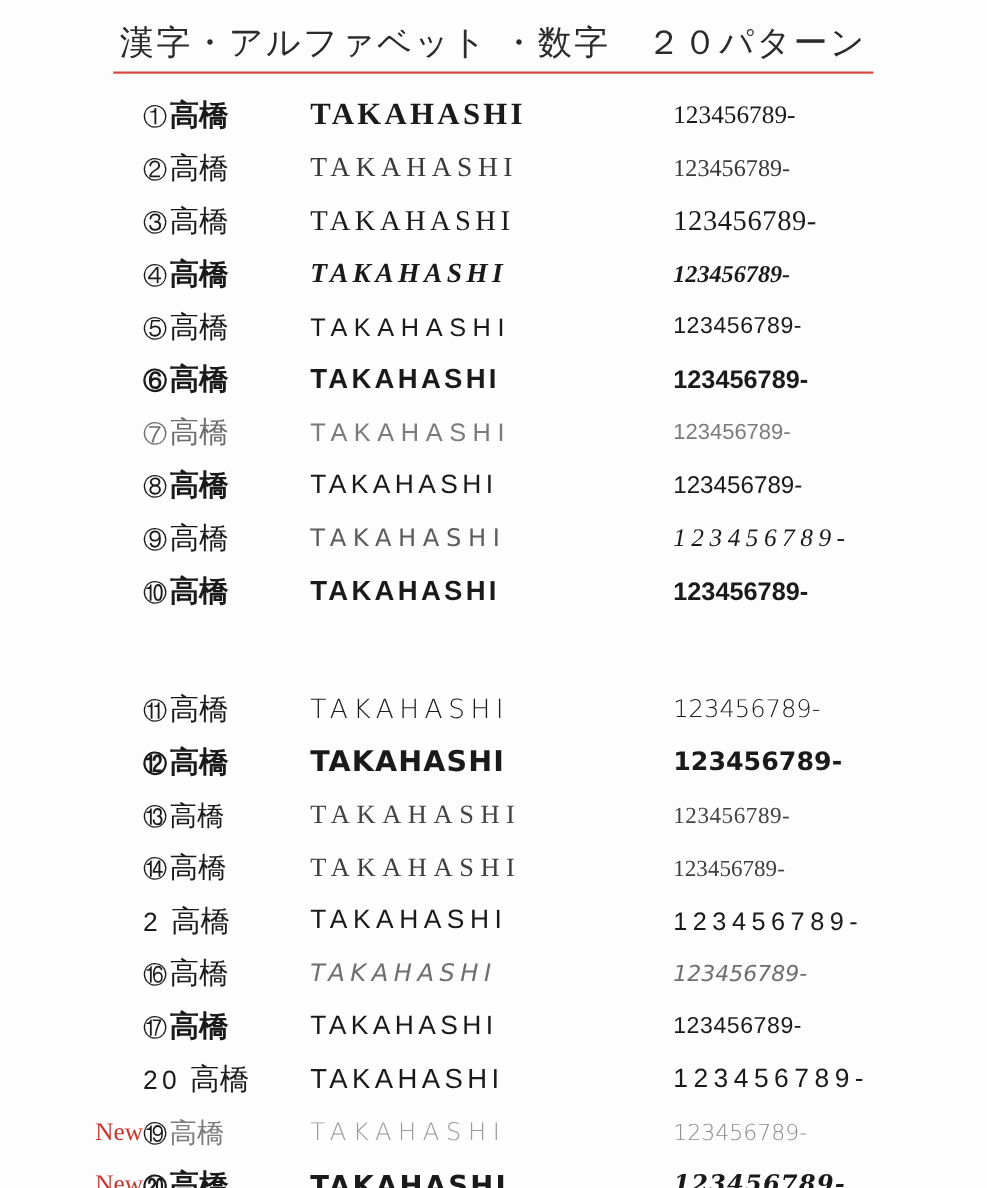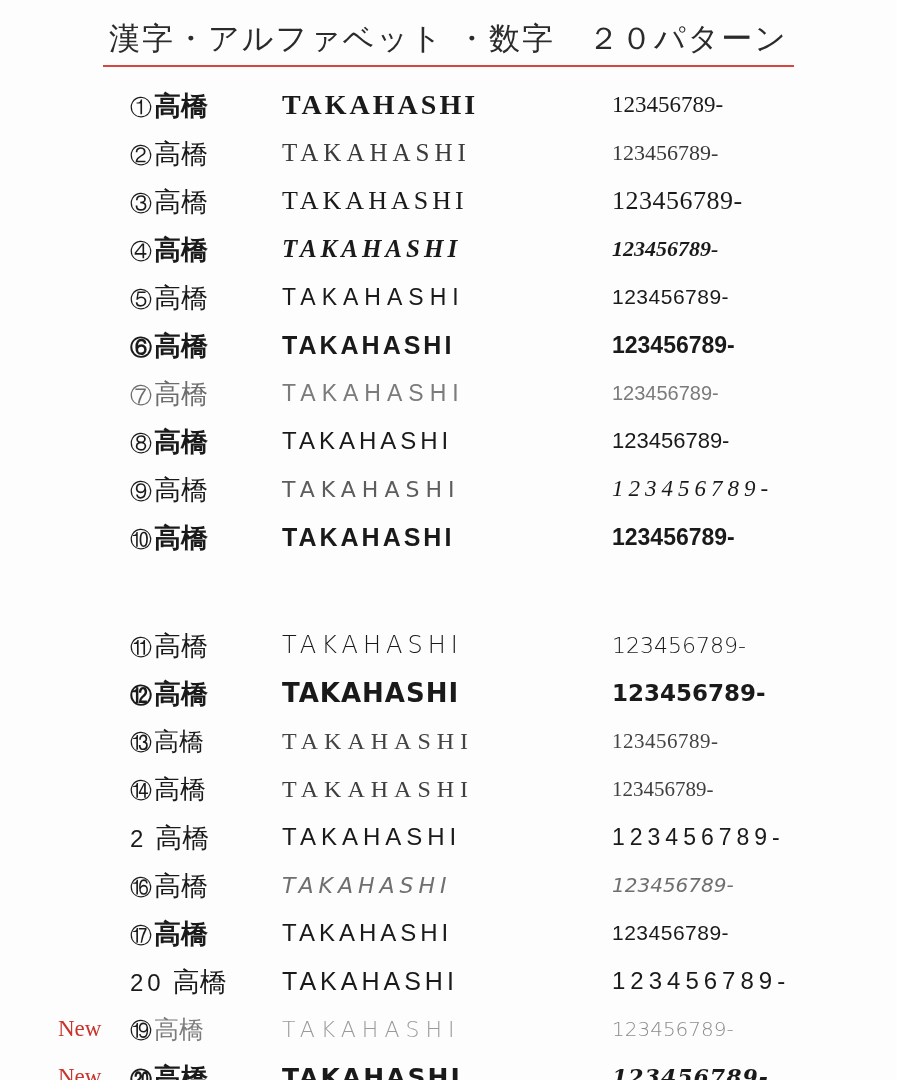--- a/index.html
+++ b/index.html
@@ -52,21 +52,21 @@
     padding-left: 58px;
     box-sizing: border-box;
   }
 
   .col-new {
     width: 72px;
     flex: 0 0 72px;
     font-family: "Liberation Serif", serif;
     font-size: 23px;
     color: #c8352c;
-    text-align: left;
+    text-align: right;
     letter-spacing: 0px;
   }
   .col-kanji {
     width: 152px;
     flex: 0 0 152px;
     font-size: 27px;
     white-space: nowrap;
     display: flex;
     align-items: baseline;
   }

